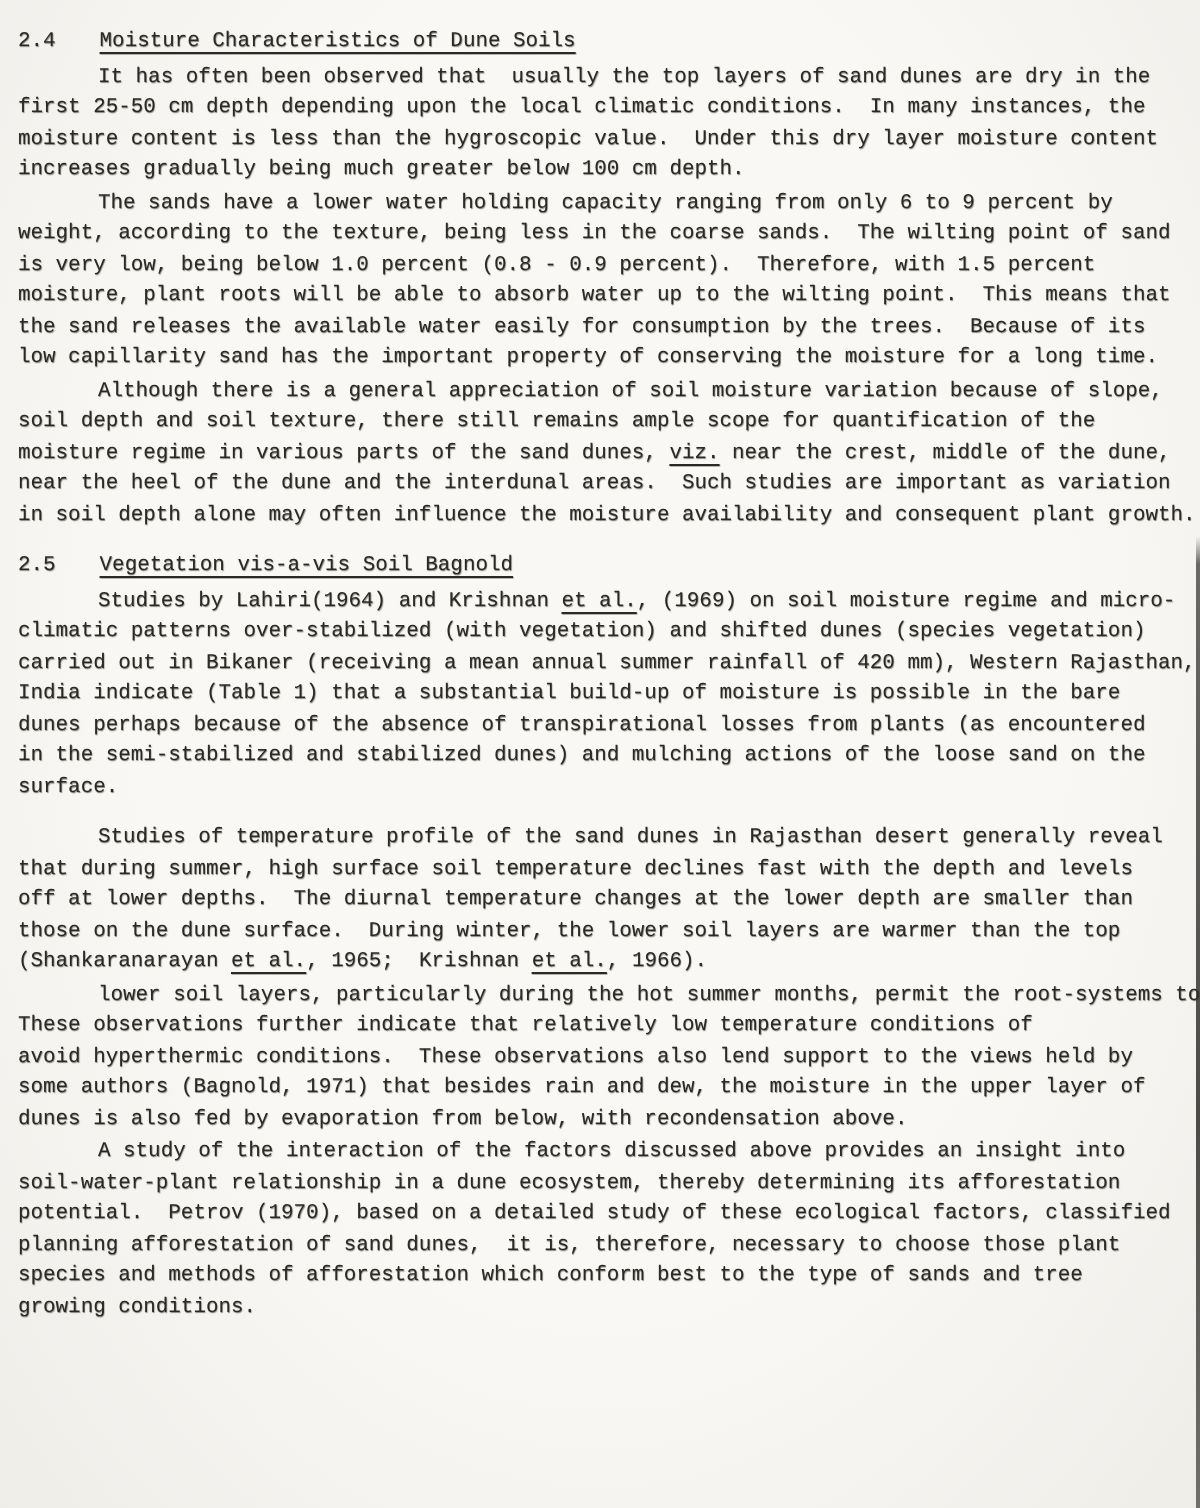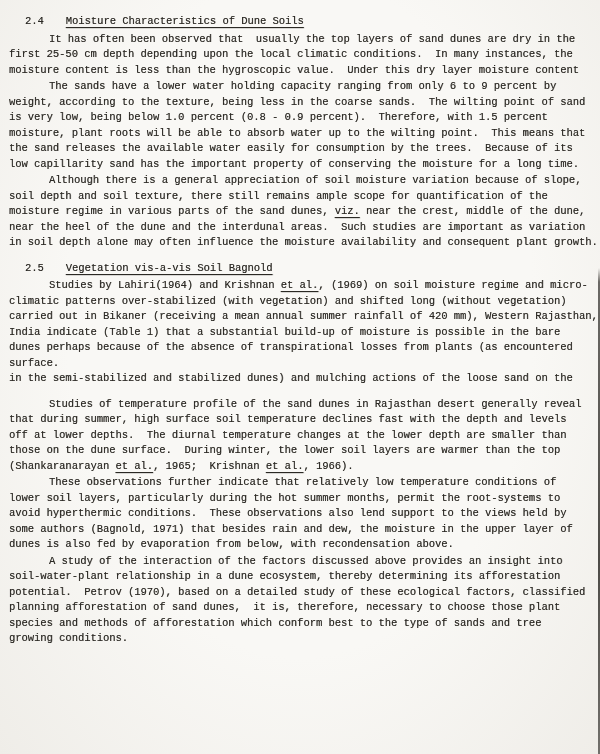--- a/index.html
+++ b/index.html
@@ -22,21 +22,20 @@
   }
   .doc-section { margin: 0; }
   .doc-section + .doc-section { margin-top: 10px; }
   .section-heading {
     display: flex;
     gap: 22px;
     height: 15.5px;
     line-height: 15.5px;
     white-space: pre;
     margin-bottom: 2px;
-    margin-left: 16px;
   }
   .u { text-decoration: underline; text-underline-offset: 2.5px; text-decoration-thickness: 1px; }
   .para { margin-top: 1px; }
   .line {
     height: 15.5px;
     line-height: 15.5px;
     white-space: pre;
   }
   .para .line:first-child { padding-left: 40px; }
   .edge-line {
@@ -58,20 +57,21 @@
   <section class="doc-section">
     <div class="section-heading">
       <span class="sec-num">2.4</span>
       <span class="sec-title u">Moisture Characteristics of Dune Soils</span>
     </div>
     <div class="paras">
         <div class="para">
           <div class="line"><span>It has often been observed that  usually the top layers of sand dunes are dry in the</span></div>
           <div class="line"><span>first 25-50 cm depth depending upon the local climatic conditions.  In many instances, the</span></div>
           <div class="line"><span>moisture content is less than the hygroscopic value.  Under this dry layer moisture content</span></div>
+          <div class="line"><span>increases gradually being much greater below 100 cm depth.</span></div>
         </div>
         <div class="para">
           <div class="line"><span>The sands have a lower water holding capacity ranging from only 6 to 9 percent by</span></div>
           <div class="line"><span>weight, according to the texture, being less in the coarse sands.  The wilting point of sand</span></div>
           <div class="line"><span>is very low, being below 1.0 percent (0.8 - 0.9 percent).  Therefore, with 1.5 percent</span></div>
           <div class="line"><span>moisture, plant roots will be able to absorb water up to the wilting point.  This means that</span></div>
           <div class="line"><span>the sand releases the available water easily for consumption by the trees.  Because of its</span></div>
           <div class="line"><span>low capillarity sand has the important property of conserving the moisture for a long time.</span></div>
         </div>
         <div class="para">
@@ -85,42 +85,42 @@
   </section>
 
   <section class="doc-section">
     <div class="section-heading">
       <span class="sec-num">2.5</span>
       <span class="sec-title u">Vegetation vis-a-vis Soil Bagnold</span>
     </div>
     <div class="paras">
         <div class="para">
           <div class="line"><span>Studies by Lahiri(1964) and Krishnan </span><span class="u">et al.</span><span>, (1969) on soil moisture regime and micro-</span></div>
-          <div class="line"><span>climatic patterns over-stabilized (with vegetation) and shifted long (without vegetation)</span></div>
+          <div class="line"><span>climatic patterns over-stabilized (with vegetation) and shifted dunes (species vegetation)</span></div>
           <div class="line"><span>carried out in Bikaner (receiving a mean annual summer rainfall of 420 mm), Western Rajasthan,</span></div>
           <div class="line"><span>India indicate (Table 1) that a substantial build-up of moisture is possible in the bare</span></div>
           <div class="line"><span>dunes perhaps because of the absence of transpirational losses from plants (as encountered</span></div>
+          <div class="line"><span>in the semi-stabilized and stabilized dunes) and mulching actions of the loose sand on the</span></div>
           <div class="line"><span>surface.</span></div>
-          <div class="line"><span>in the semi-stabilized and stabilized dunes) and mulching actions of the loose sand on the</span></div>
         </div>
       </div>
   </section>
 
   <section class="doc-section">
     <div class="paras">
         <div class="para">
           <div class="line"><span>Studies of temperature profile of the sand dunes in Rajasthan desert generally reveal</span></div>
           <div class="line"><span>that during summer, high surface soil temperature declines fast with the depth and levels</span></div>
           <div class="line"><span>off at lower depths.  The diurnal temperature changes at the lower depth are smaller than</span></div>
           <div class="line"><span>those on the dune surface.  During winter, the lower soil layers are warmer than the top</span></div>
           <div class="line"><span>(Shankaranarayan </span><span class="u">et al.</span><span>, 1965;  Krishnan </span><span class="u">et al.</span><span>, 1966).</span></div>
         </div>
         <div class="para">
+          <div class="line"><span>lower soil layers, particularly during the hot summer months, permit the root-systems to</span></div>
           <div class="line"><span>These observations further indicate that relatively low temperature conditions of</span></div>
-          <div class="line"><span>lower soil layers, particularly during the hot summer months, permit the root-systems to</span></div>
           <div class="line"><span>avoid hyperthermic conditions.  These observations also lend support to the views held by</span></div>
           <div class="line"><span>some authors (Bagnold, 1971) that besides rain and dew, the moisture in the upper layer of</span></div>
           <div class="line"><span>dunes is also fed by evaporation from below, with recondensation above.</span></div>
         </div>
         <div class="para">
           <div class="line"><span>A study of the interaction of the factors discussed above provides an insight into</span></div>
           <div class="line"><span>soil-water-plant relationship in a dune ecosystem, thereby determining its afforestation</span></div>
           <div class="line"><span>potential.  Petrov (1970), based on a detailed study of these ecological factors, classified</span></div>
           <div class="line"><span>planning afforestation of sand dunes,  it is, therefore, necessary to choose those plant</span></div>
           <div class="line"><span>species and methods of afforestation which conform best to the type of sands and tree</span></div>

